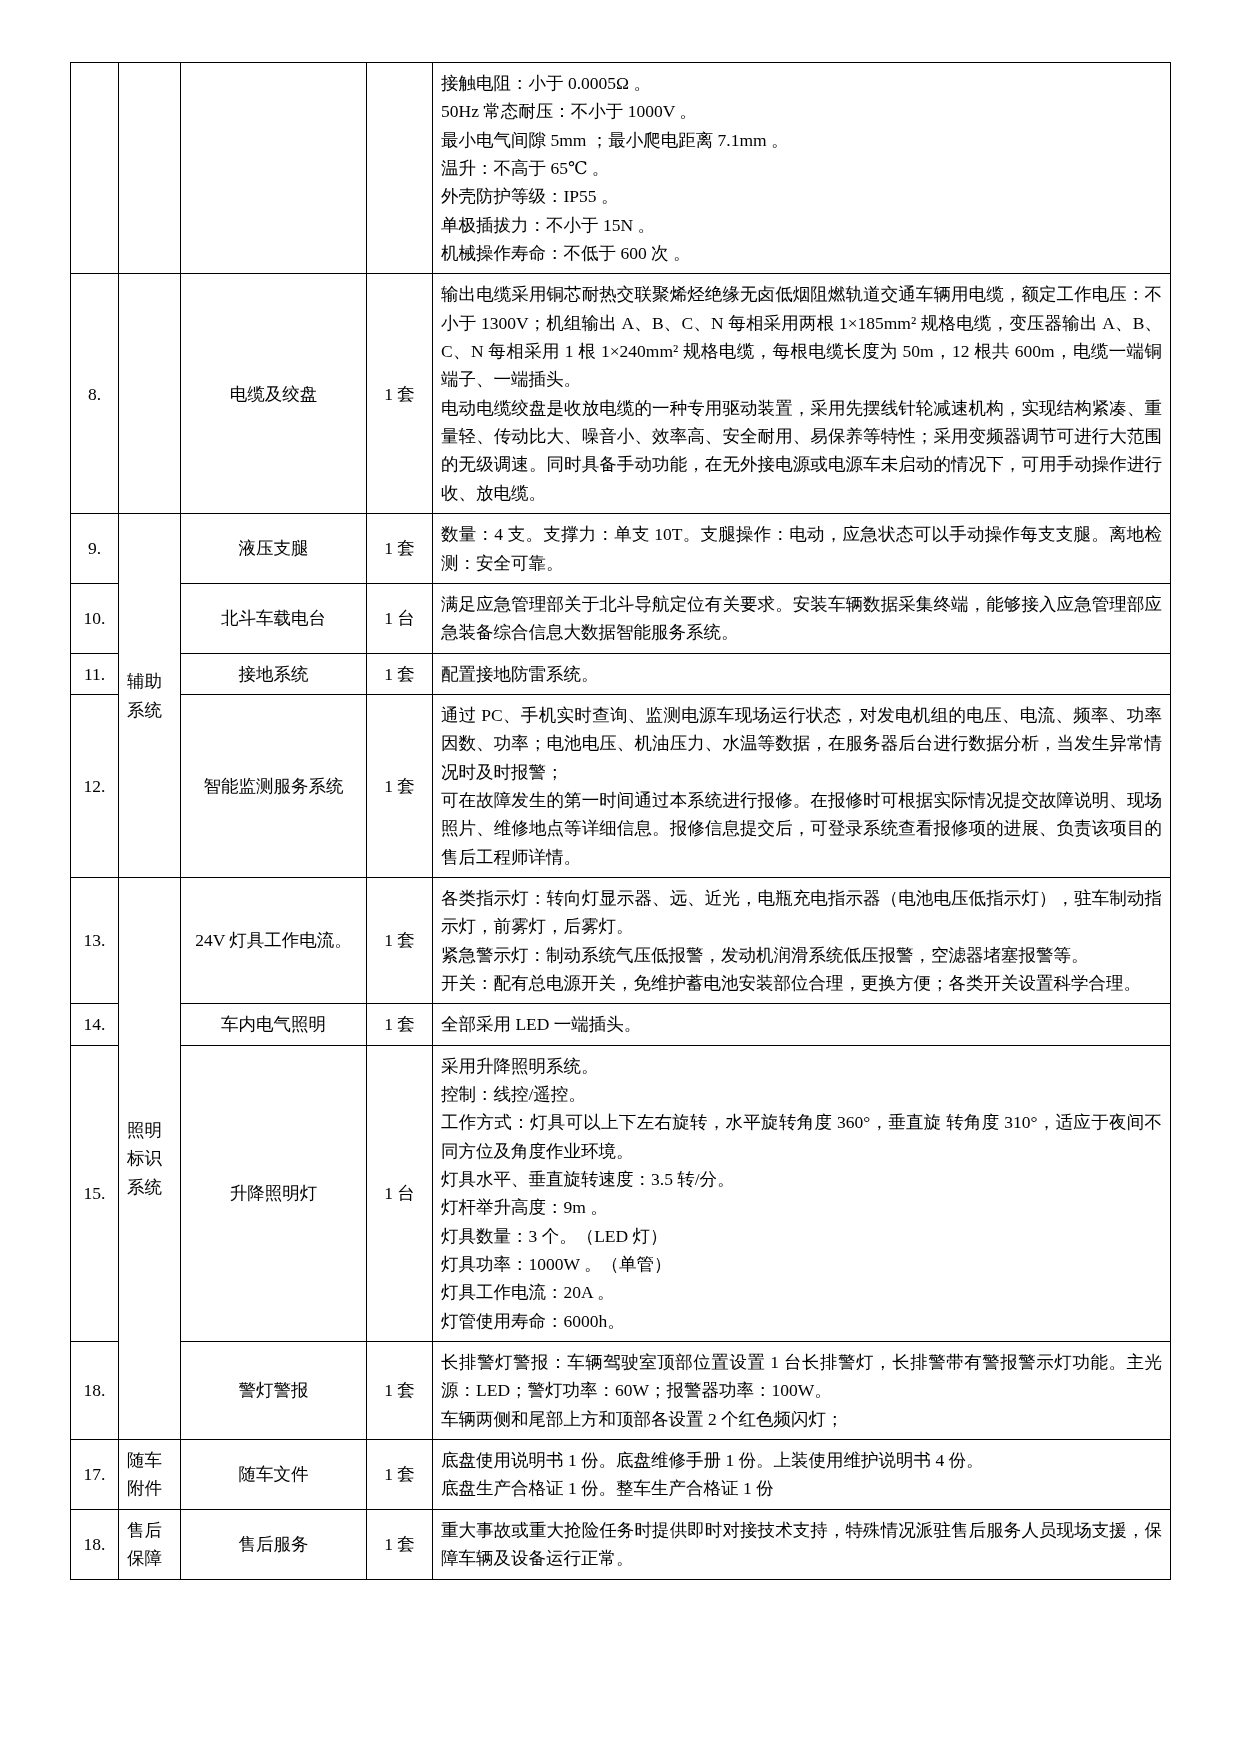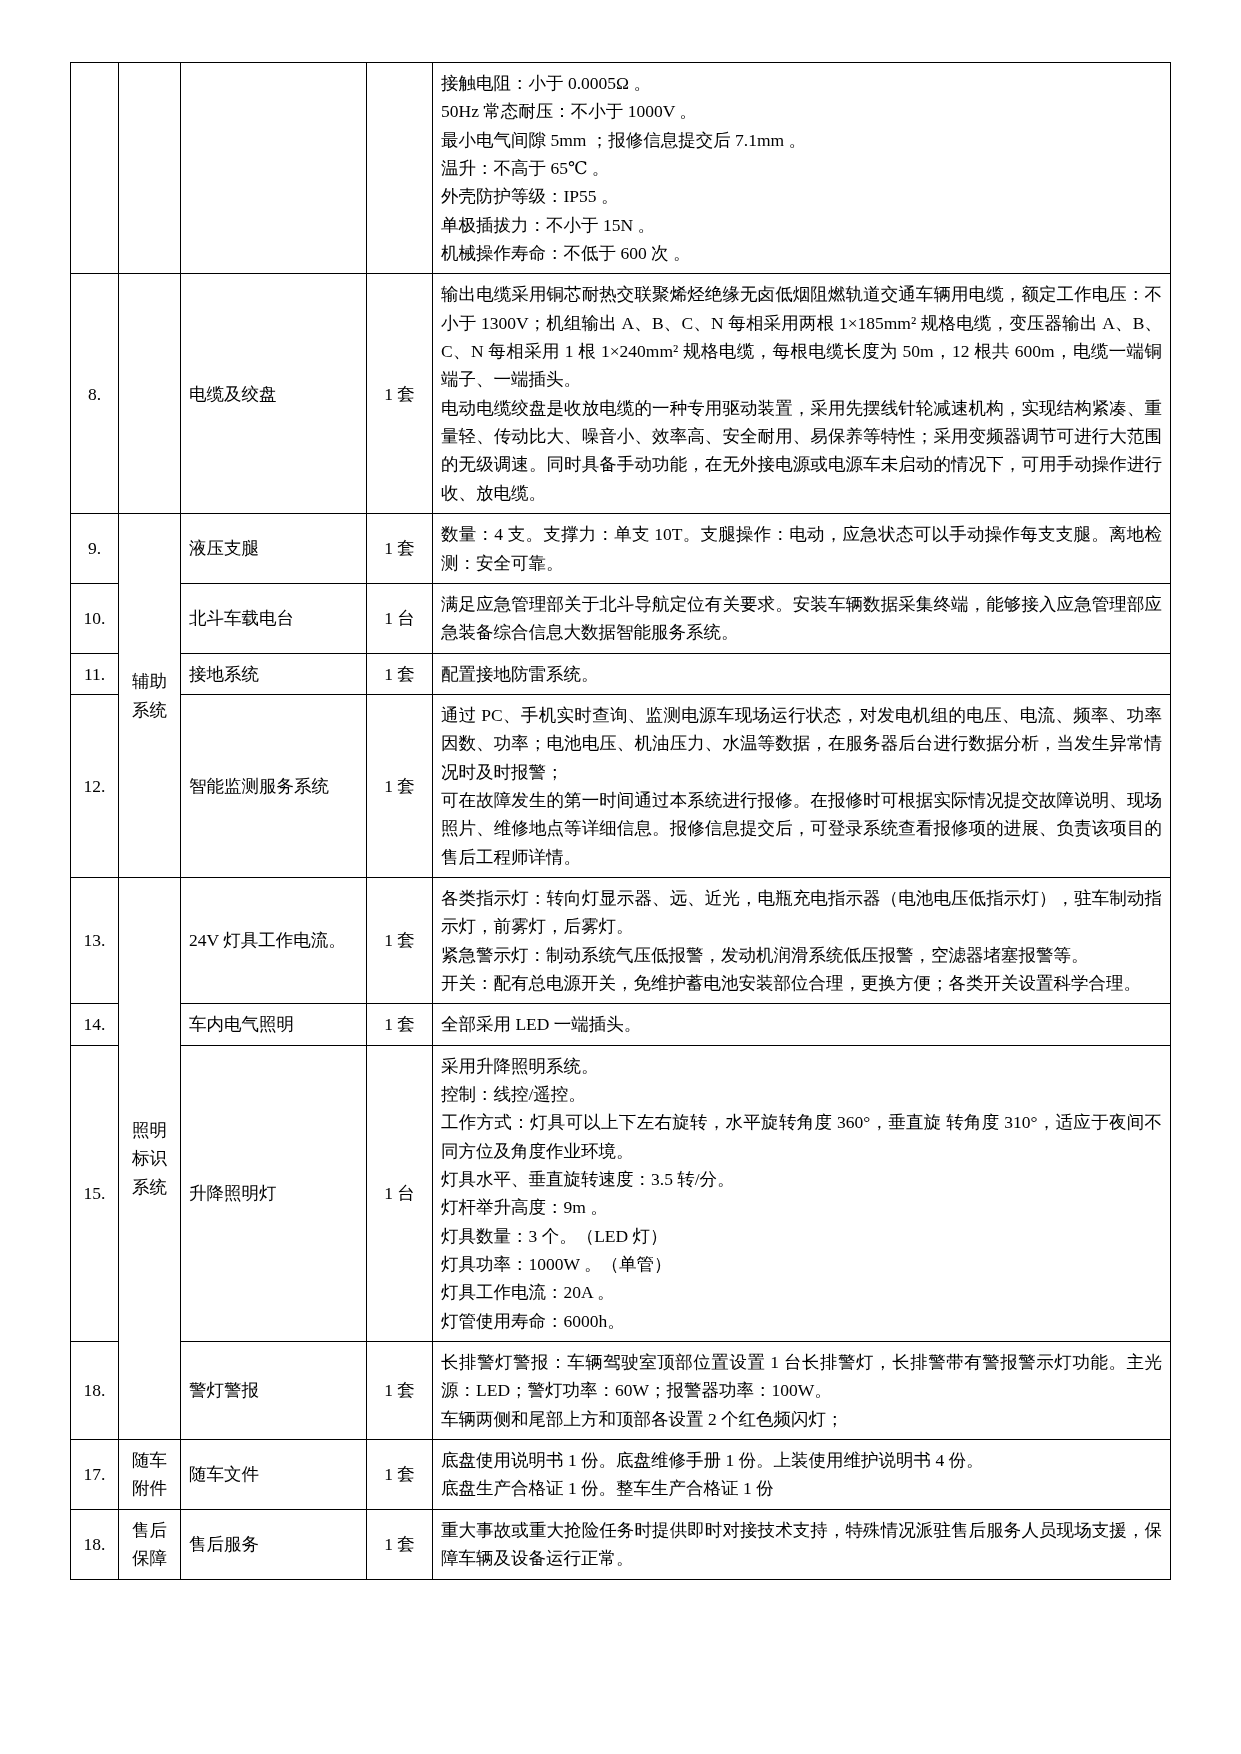--- a/index.html
+++ b/index.html
@@ -26,22 +26,22 @@
     table-layout: fixed;
   }
   table.spec td {
     border: 1px solid #000000;
     vertical-align: middle;
     padding: 6px 8px;
     font-size: 17.5px;
     line-height: 1.62;
   }
   td.col-idx { width: 48px; text-align: center; }
-  td.col-group { width: 62px; text-align: center; }
-  td.col-name { width: 186px; text-align: left; margin-left: 20px; }
+  td.col-group { width: 62px; text-align: left; }
+  td.col-name { width: 186px; text-align: center; margin-left: 20px; }
   td.col-qty { width: 66px; text-align: center; margin-left: 20px; }
   td.col-desc { text-align: left; vertical-align: top; padding: 8px 10px 8px 12px; }
   .desc-line {
     display: block;
     text-align: justify;
     text-justify: inter-ideograph;
   }
   .name-cell { line-height: 1.5; }
   .group-cell { line-height: 1.5; }
 </style>
@@ -60,21 +60,21 @@
     <tbody>
 
       <tr>
         <td class="col-idx"></td>
         <td class="col-group"></td>
         <td class="col-name"></td>
         <td class="col-qty"></td>
         <td class="col-desc">
           <span class="desc-line">接触电阻：小于 0.0005Ω 。</span>
           <span class="desc-line">50Hz 常态耐压：不小于 1000V 。</span>
-          <span class="desc-line">最小电气间隙 5mm ；报修信息提交后 7.1mm 。</span>
+          <span class="desc-line">最小电气间隙 5mm ；最小爬电距离 7.1mm 。</span>
           <span class="desc-line">温升：不高于 65℃ 。</span>
           <span class="desc-line">外壳防护等级：IP55 。</span>
           <span class="desc-line">单极插拔力：不小于 15N 。</span>
           <span class="desc-line">机械操作寿命：不低于 600 次 。</span>
         </td>
       </tr>
 
       <tr>
         <td class="col-idx">8.</td>
         <td class="col-group"></td>

